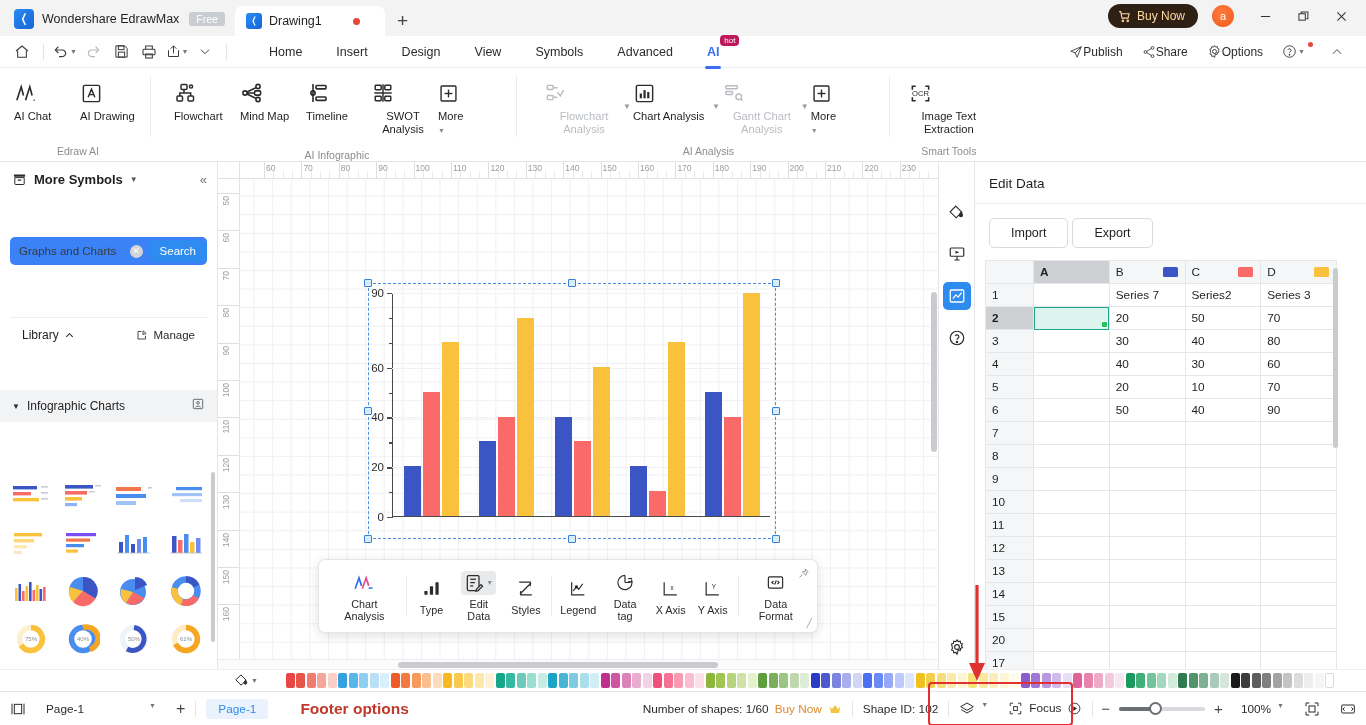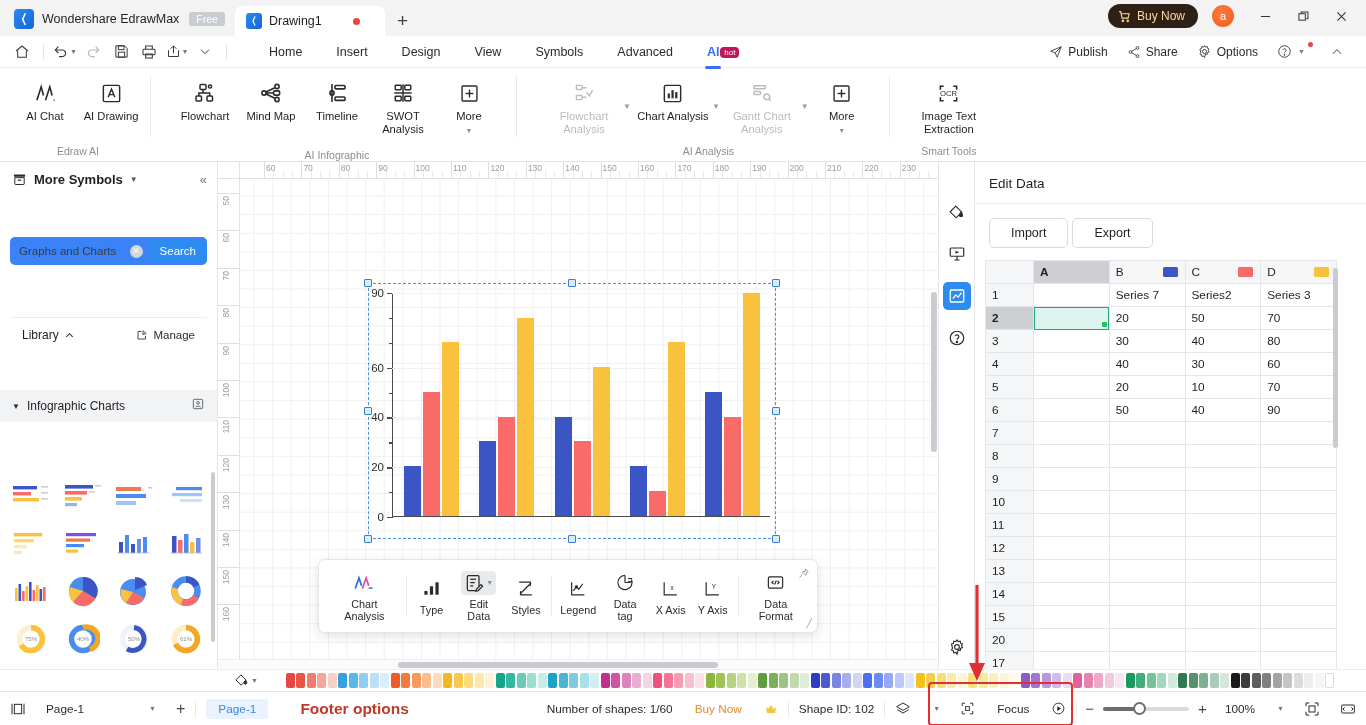--- a/index.html
+++ b/index.html
@@ -77,42 +77,42 @@
     cursor: pointer; border-radius: 4px; position: relative;
   }
   .menu-tab.active { color: #3b6ef5; font-weight: bold; }
   .menu-tab.active::after {
     content:''; position: absolute; left: 50%; transform: translateX(-50%);
     bottom: -5px; width: 16px; height: 2.5px; background: #3b6ef5; border-radius: 2px;
   }
   .hot-badge {
     position: absolute; top: -5px; right: -3px;
     background: #be185d; color: #fff; font-size: 8px;
-    padding: 1px 4px; border-radius: 4px; font-weight: normal; margin-top: 12px;
+    padding: 1px 4px; border-radius: 4px; font-weight: normal;
   }
   .menu-right { margin-left: auto; display: flex; align-items: center; gap: 3px; padding-right: 6px; }
   .menu-right-item {
-    display: flex; align-items: center; gap: 5px; font-size: 12px;
+    display: flex; align-items: center; font-size: 12px;
     color: #2b2b2b; padding: 4px 8px; border-radius: 4px; cursor: pointer;
   }
   .help-dot { width: 5px; height: 5px; border-radius: 50%; background: #e8453c;
     position: absolute; top: 2px; right: 6px; }
 
   
   .ribbon {
     height: 94px; background: #fff; display: flex; align-items: stretch;
     flex: 0 0 94px; border-bottom: 1px solid #e3e5e8; padding-left: 6px;
   }
   .ribbon-group { display: flex; flex-direction: column; position: relative; padding: 0 6px; }
   .ribbon-group + .ribbon-group::before {
     content:''; position: absolute; left: 0; top: 8px; bottom: 24px; width: 1px; background: #e8eaed;
   }
   .ribbon-items { display: flex; align-items: flex-start; flex: 1; padding-top: 8px; }
   .ribbon-btn {
-    width: 66px; display: flex; flex-direction: column; align-items: center;
+    width: 66px; display: flex; flex-direction: column; align-items: flex-start;
     gap: 4px; padding: 4px 2px; border-radius: 5px; cursor: pointer; text-align: center;
   }
   .ribbon-btn.disabled { color: #b9bcc0; cursor: default; }
   .ribbon-btn.wide { width: 84px; }
   .rb-icon { height: 26px; display: flex; align-items: center; justify-content: center; }
   .rb-label { font-size: 11.2px; line-height: 12.5px; color: inherit; }
   .rb-caret { font-size: 7px; color: #8a8d91; }
   .group-label {
     text-align: center; font-size: 10.5px; color: #8a8d91;
     padding-bottom: 4px; margin-top: auto;
@@ -318,21 +318,21 @@
   }
   .pal-fill { position: absolute; left: 234px; display: flex; align-items: center; gap: 2px; }
   .pal-strip { margin-left: 26px; display: flex; gap: 1.5px; }
   .pal-sw { width: 9px; height: 15px; border-radius: 2px; }
 
   .statusbar {
     height: 34px; background: #fff; display: flex; align-items: center;
     flex: 0 0 34px; border-top: 1px solid #e3e5e8; font-size: 11.8px;
     color: #2b2b2b; position: relative;
   }
-  .sb-item { display: flex; align-items: center; gap: 22px; padding: 0 10px; cursor: pointer; }
+  .sb-item { display: flex; gap: 6px; padding: 0 10px; cursor: pointer; }
   .sb-sep { width: 1px; height: 16px; background: #e4e6e9; }
   .sb-page-pill { color: #2e8bf0; font-size: 11.8px; padding: 3px 12px; background: #eaf3fd; border-radius: 3px; }
   .footer-note { color: #c0392b; font-size: 15.5px; font-weight: bold; margin-left: 22px; }
   .sb-buy { color: #e08b2c; cursor: pointer; }
   .zoom-slider { display: flex; align-items: center; gap: 9px; padding: 0 8px; }
   .zs-track { width: 86px; height: 4px; background: #d8dade; border-radius: 2px; position: relative; }
   .zs-fill { position: absolute; left: 0; top: 0; height: 4px; width: 36px; background: #6b6f74; border-radius: 2px; }
   .zs-knob {
     position: absolute; left: 30px; top: -5px; width: 13px; height: 13px;
     border-radius: 50%; background: #fff; border: 2.2px solid #6b6f74;

